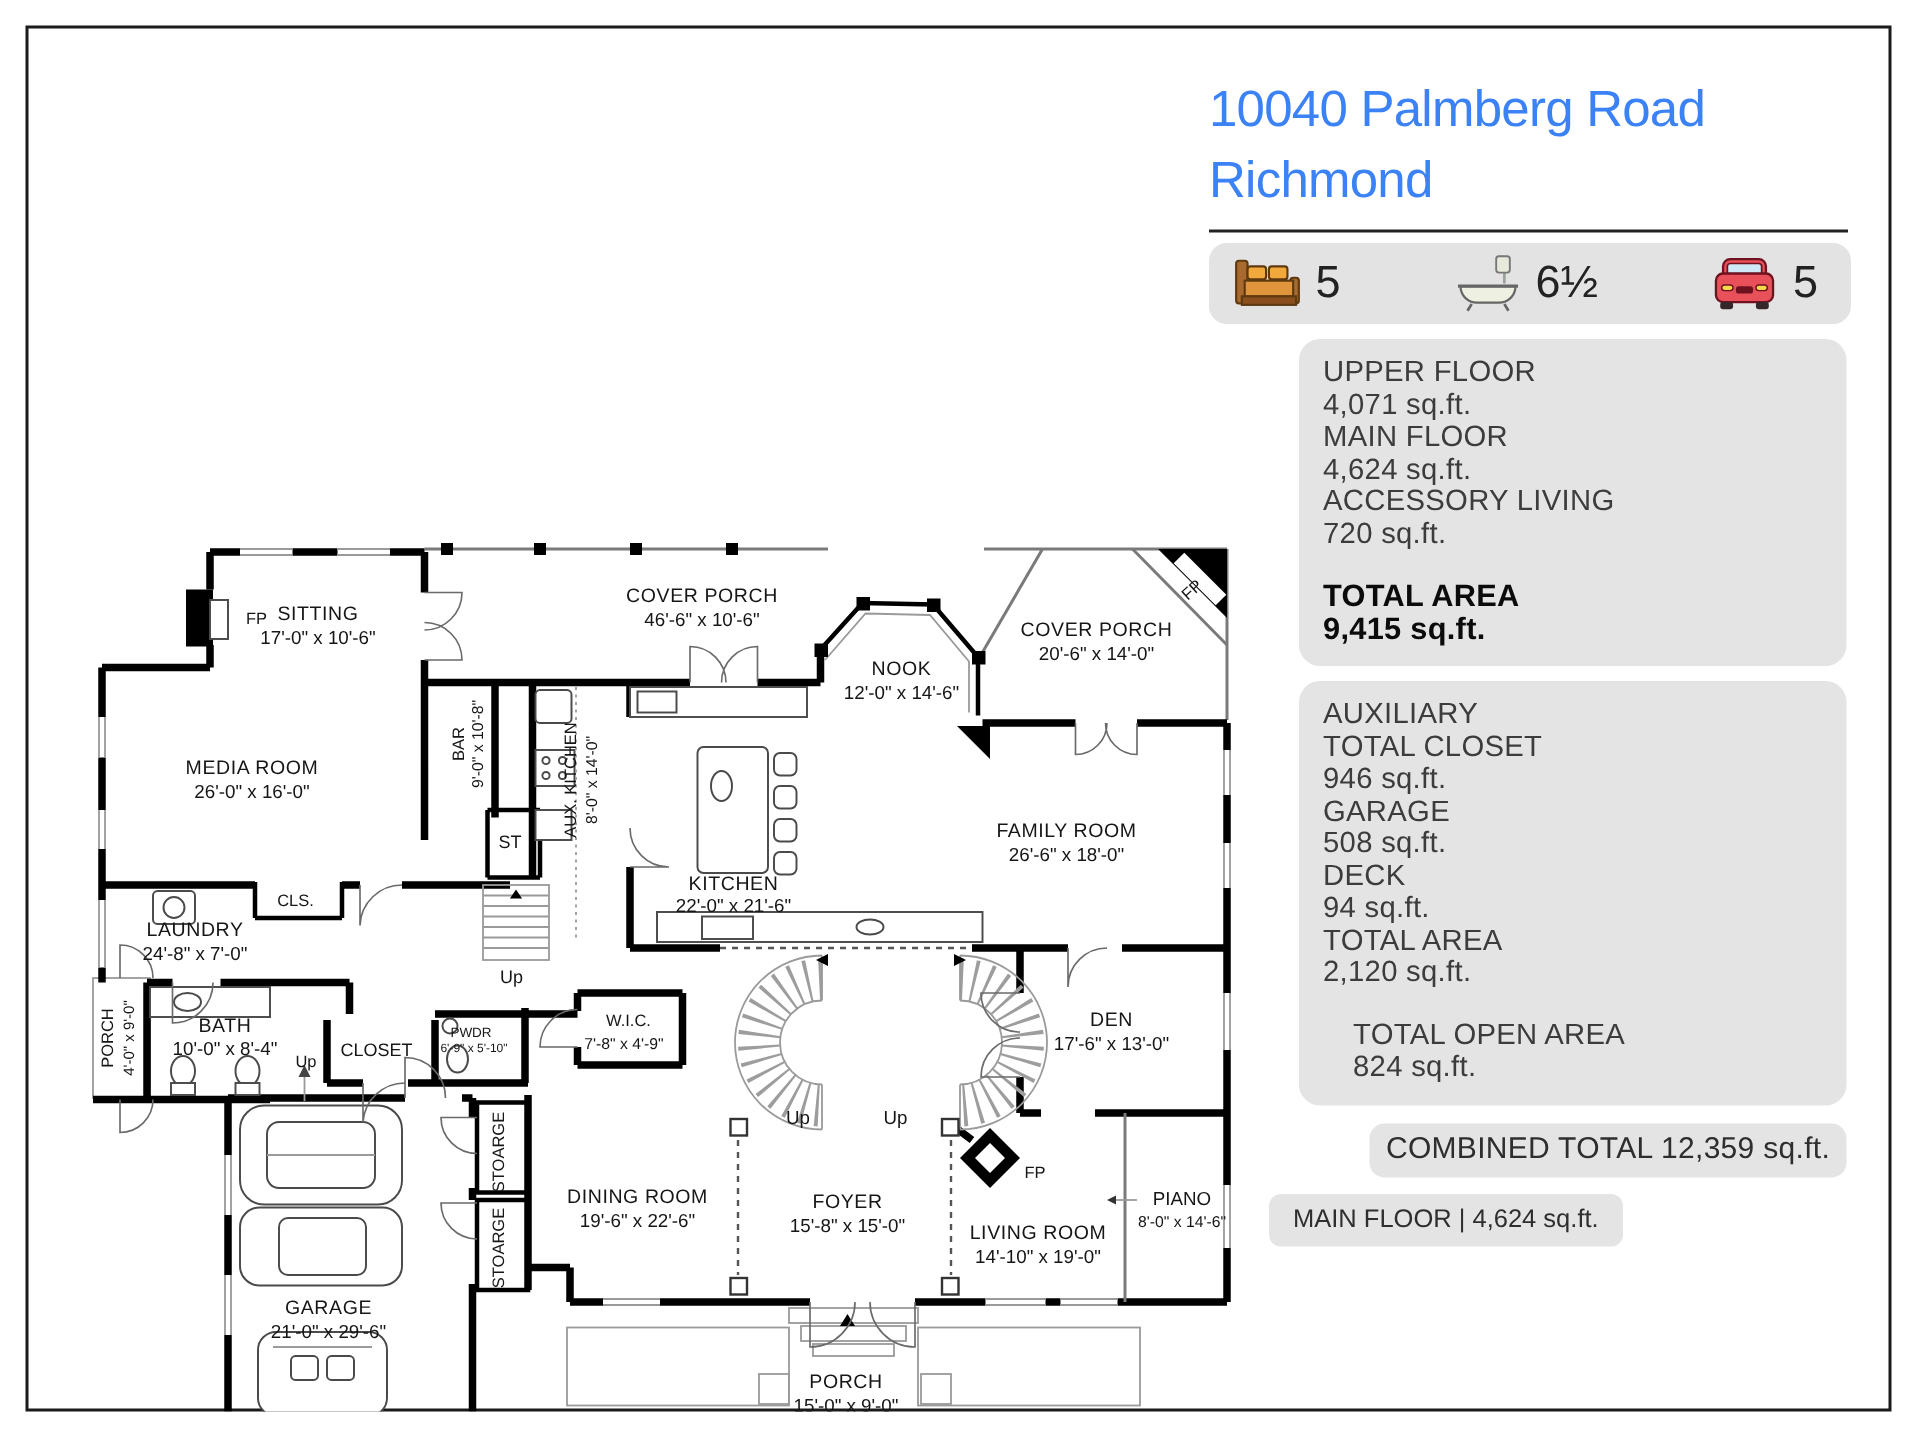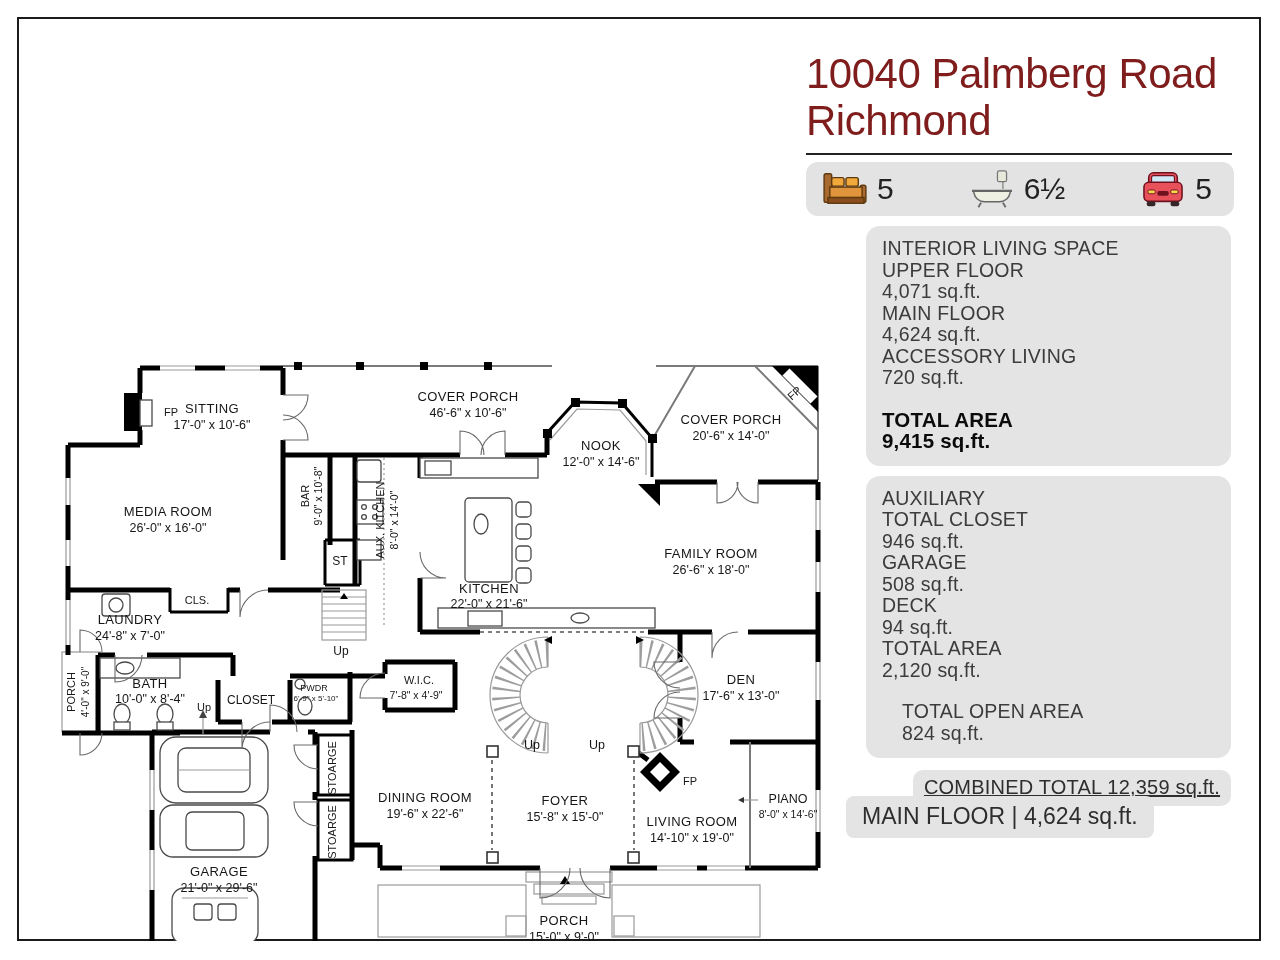--- a/index.html
+++ b/index.html
@@ -1,33 +1,33 @@
 <!DOCTYPE html>
 <html><head>
 <meta charset="utf-8">
 <style>
   html,body{margin:0;padding:0;background:#fff;}
   body{width:1280px;height:960px;position:relative;font-family:"Liberation Sans",sans-serif;color:#111;overflow:hidden;}
   .frame{position:absolute;left:17px;top:17px;width:1244px;height:924px;border:2px solid #1b1b1b;box-sizing:border-box;}
   
   .rightcol{position:absolute;left:806px;top:50px;width:430px;}
-  .addr{font-size:42px;line-height:47px;letter-spacing:-.5px;color:#7f1d1d;}
+  .addr{font-size:34px;line-height:47px;letter-spacing:-.5px;color:#3b82f6;}
   .rule{border:none;border-top:2px solid #222;margin:9px 0 0 0;width:426px;}
   .statsbar{margin-top:7px;width:428px;height:54px;background:#e3e3e3;border-radius:12px;display:flex;align-items:center;justify-content:space-between;padding:0 22px 0 16px;box-sizing:border-box;}
   .statgrp{display:flex;align-items:center;gap:9px;}
   .statnum{font-size:30px;color:#222;}
   .box{margin-left:60px;width:365px;background:#e4e4e4;border-radius:14px;padding:12px 18px 14px 16px;box-sizing:border-box;font-size:19.5px;line-height:21.5px;color:#3c3c3c;letter-spacing:.2px;}
   .box{margin-top:10px;}
   .brow{display:flex;justify-content:space-between;flex-direction:column;}
   .btitle{margin-bottom:0;}
   .btotal{font-weight:bold;color:#0b0b0b;font-size:20.5px;margin-top:20px;}
   .bopen{margin-top:20px;margin-left:20px;}
-  .pill{background:#e4e4e4;border-radius:10px;font-size:20px;color:#2e2e2e;letter-spacing:.2px;text-decoration:underline;}
+  .pill{background:#e4e4e4;border-radius:10px;font-size:20px;color:#2e2e2e;letter-spacing:.2px;}
   .combined{margin:12px 0 0 107px;width:318px;text-align:center;padding:6px 0 7px 0;}
-  .floorbadge{position:absolute;left:846px;top:796px;padding:7px 16px 8px 16px;font-size:23px;border-radius:8px;background:#e4e4e4;color:#2e2e2e;}
+  .floorbadge{position:absolute;left:846px;top:796px;padding:7px 16px 8px 16px;font-size:17px;border-radius:8px;background:#e4e4e4;color:#2e2e2e;}
   
   svg text{font-family:"Liberation Sans",sans-serif;fill:#161616;}
   .rm{font-size:13px;letter-spacing:.4px;}
   .dim{font-size:12.5px;}
   .sm{font-size:11px;}
   .thick{stroke:#000;stroke-width:5;fill:none;}
   .med{stroke:#000;stroke-width:3;fill:none;}
   .thin{stroke:#7a7a7a;stroke-width:2;fill:none;}
   .hair{stroke:#9a9a9a;stroke-width:1.2;fill:none;}
   .door{stroke:#6a6a6a;stroke-width:1.1;fill:none;}
@@ -370,21 +370,20 @@
         <rect x="32" y="22" width="8" height="4" rx="2" fill="#f7d84b" stroke="#6e1220" stroke-width="1"></rect>
         <rect x="18" y="23" width="12" height="5" rx="2" fill="#6e1220"></rect>
         <rect x="7" y="34" width="9" height="5" rx="2" fill="#35262a"></rect>
         <rect x="32" y="34" width="9" height="5" rx="2" fill="#35262a"></rect>
       </svg>
       <span class="statnum">5</span>
     </div>
   </div>
 
   <div class="box">
-    <div class="btitle">INTERIOR LIVING SPACE</div>
     <div class="brow">
       <span>UPPER FLOOR</span>
       <span>4,071 sq.ft.</span>
     </div>
     <div class="brow">
       <span>MAIN FLOOR</span>
       <span>4,624 sq.ft.</span>
     </div>
     <div class="brow">
       <span>ACCESSORY LIVING</span>

